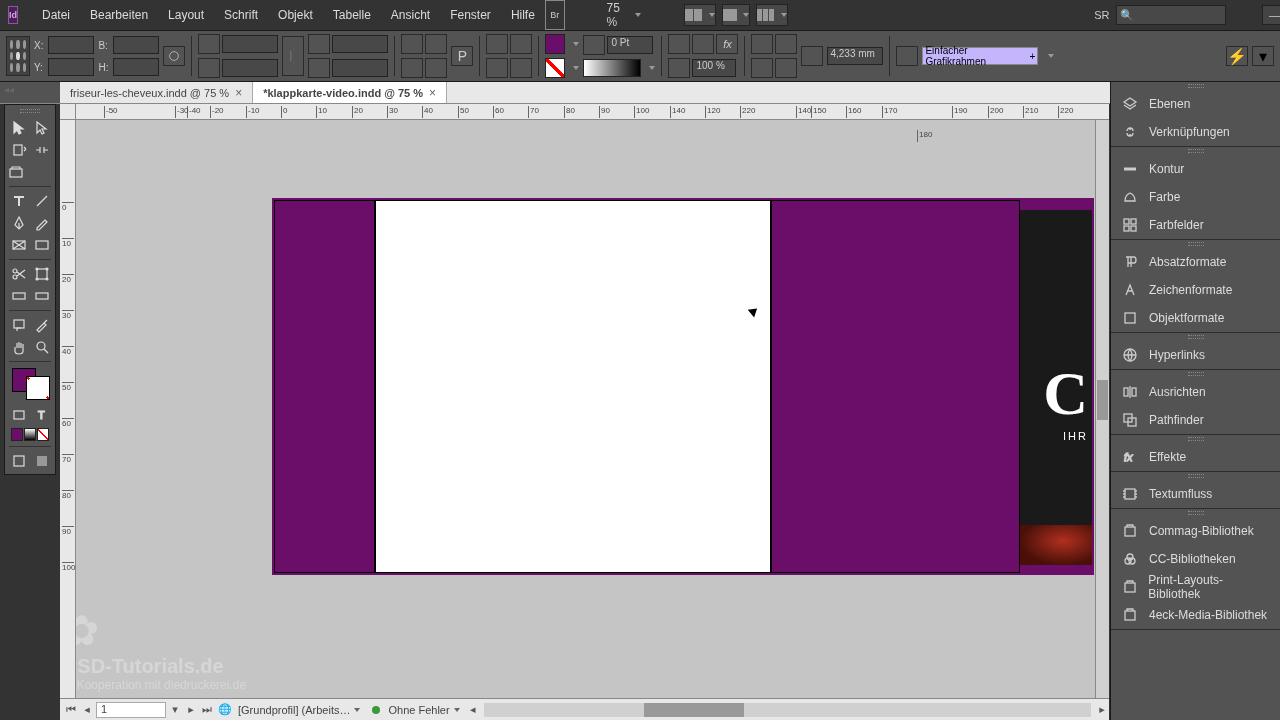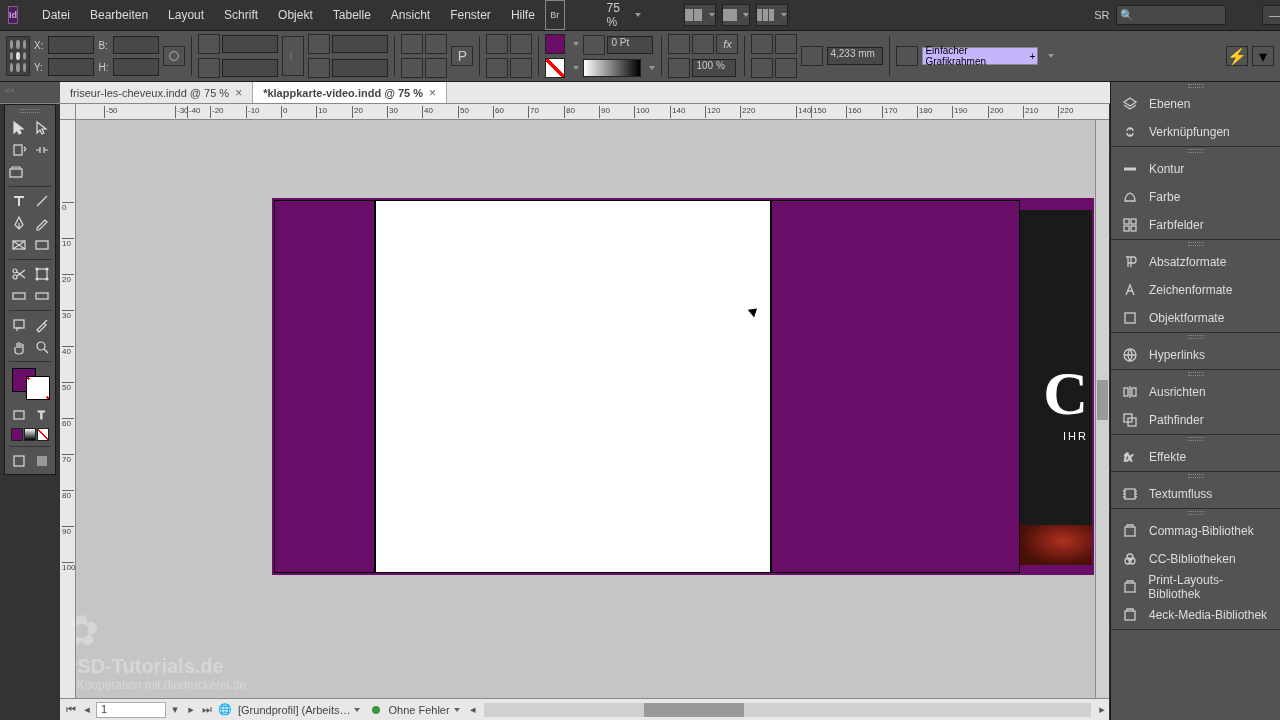--- a/index.html
+++ b/index.html
@@ -525,21 +525,21 @@
       <div class="ruler-tick" style="left: 488px;">80</div>
       <div class="ruler-tick" style="left: 523px;">90</div>
       <div class="ruler-tick" style="left: 558px;">100</div>
       <div class="ruler-tick" style="left: 594px;">140</div>
       <div class="ruler-tick" style="left: 629px;">120</div>
       <div class="ruler-tick" style="left: 664px;">220</div>
       <div class="ruler-tick" style="left: 720px;">140</div>
       <div class="ruler-tick" style="left: 735px;">150</div>
       <div class="ruler-tick" style="left: 770px;">160</div>
       <div class="ruler-tick" style="left: 806px;">170</div>
-      <div class="ruler-tick" style="left: 841px;">180</div>
+      <div class="ruler-tick" style="left: 841px; margin-top: 24px;">180</div>
       <div class="ruler-tick" style="left: 876px;">190</div>
       <div class="ruler-tick" style="left: 912px;">200</div>
       <div class="ruler-tick" style="left: 947px;">210</div>
       <div class="ruler-tick" style="left: 982px;">220</div>
     </div>
   <div class="vruler" id="vruler">
       <div class="ruler-tick" style="top: 82px;">0</div>
       <div class="ruler-tick" style="top: 118px;">10</div>
       <div class="ruler-tick" style="top: 154px;">20</div>
       <div class="ruler-tick" style="top: 190px;">30</div>

